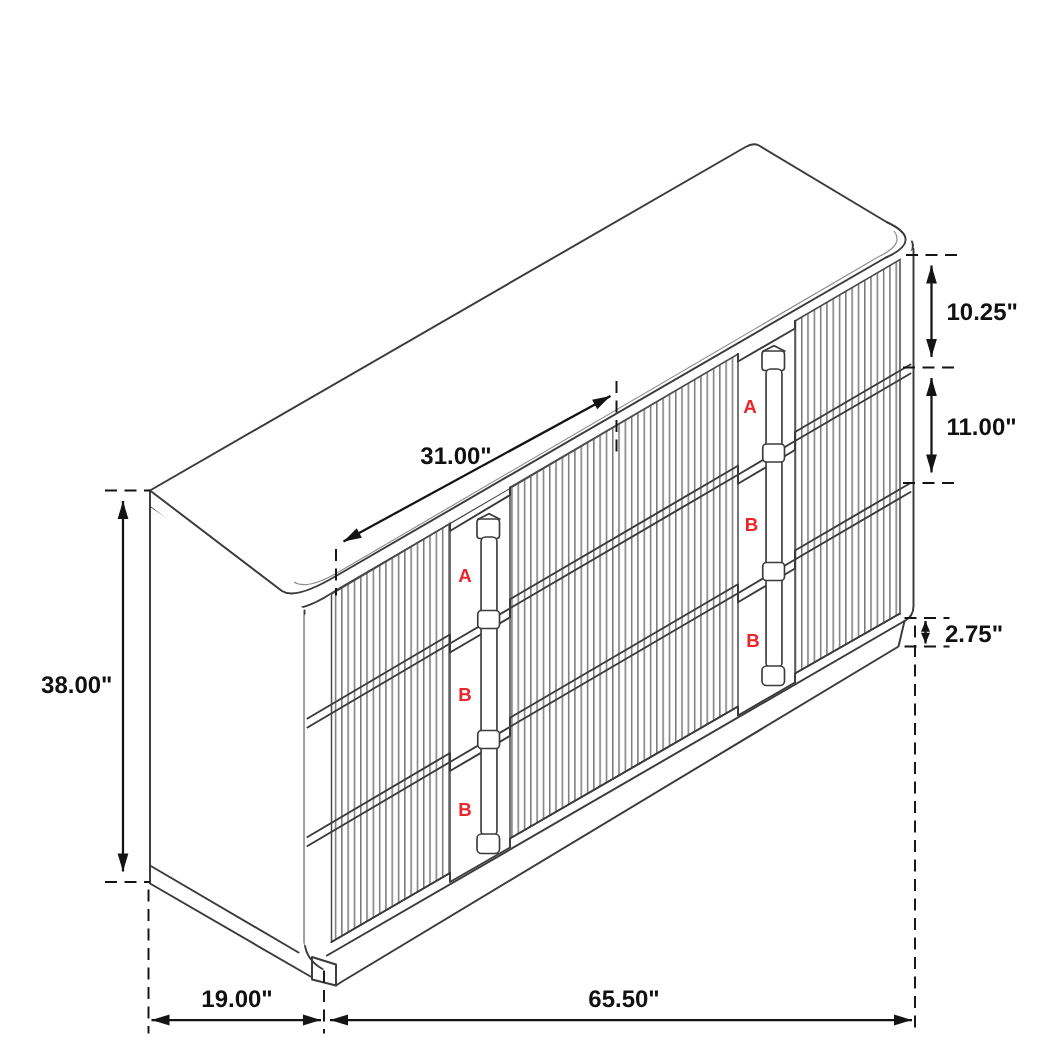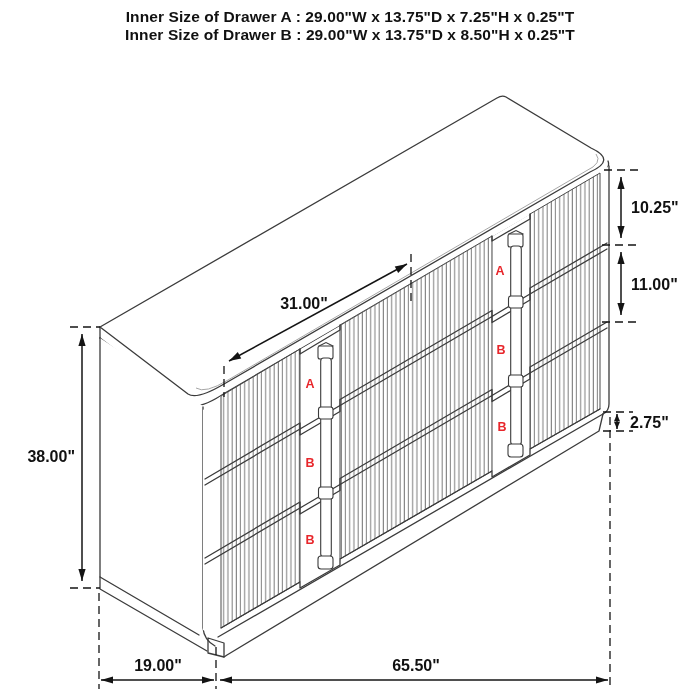--- a/index.html
+++ b/index.html
@@ -15,24 +15,20 @@
   .handle{fill:#ffffff;stroke:#3b3b3b;stroke-width:1.1;}
   .dim{stroke:#141414;stroke-width:1.5;fill:none;}
   .dimdash{stroke:#141414;stroke-width:1.3;fill:none;stroke-dasharray:8 5;}
   .dimtext{font-weight:bold;font-size:16px;fill:#111;}
   .redlbl{font-weight:bold;font-size:12.5px;}
 </style>
 </head>
 <body>
 
 <div id="stage">
-  <div class="header">
-    <div>Inner Size of Drawer A : 29.00"W x 13.75"D x 7.25"H x 0.25"T</div>
-    <div>Inner Size of Drawer B : 29.00"W x 13.75"D x 8.50"H x 0.25"T</div>
-  </div>
 
   <svg width="700" height="700" viewBox="0 0 700 700">
     <defs>
       <pattern id="flutePat" width="4.2" height="12" patternUnits="userSpaceOnUse">
         <line x1="1.1" y1="0" x2="1.1" y2="12" stroke="#6a6a6a" stroke-width="0.9"></line>
       </pattern>
       <marker id="arr" markerUnits="userSpaceOnUse" markerWidth="14" markerHeight="10" refX="13" refY="5" orient="auto-start-reverse">
         <path d="M13,5 L1,1.4 L1,8.6 Z" fill="#141414"></path>
       </marker>
       <marker id="arrS" markerUnits="userSpaceOnUse" markerWidth="9" markerHeight="8" refX="8" refY="4" orient="auto-start-reverse">

